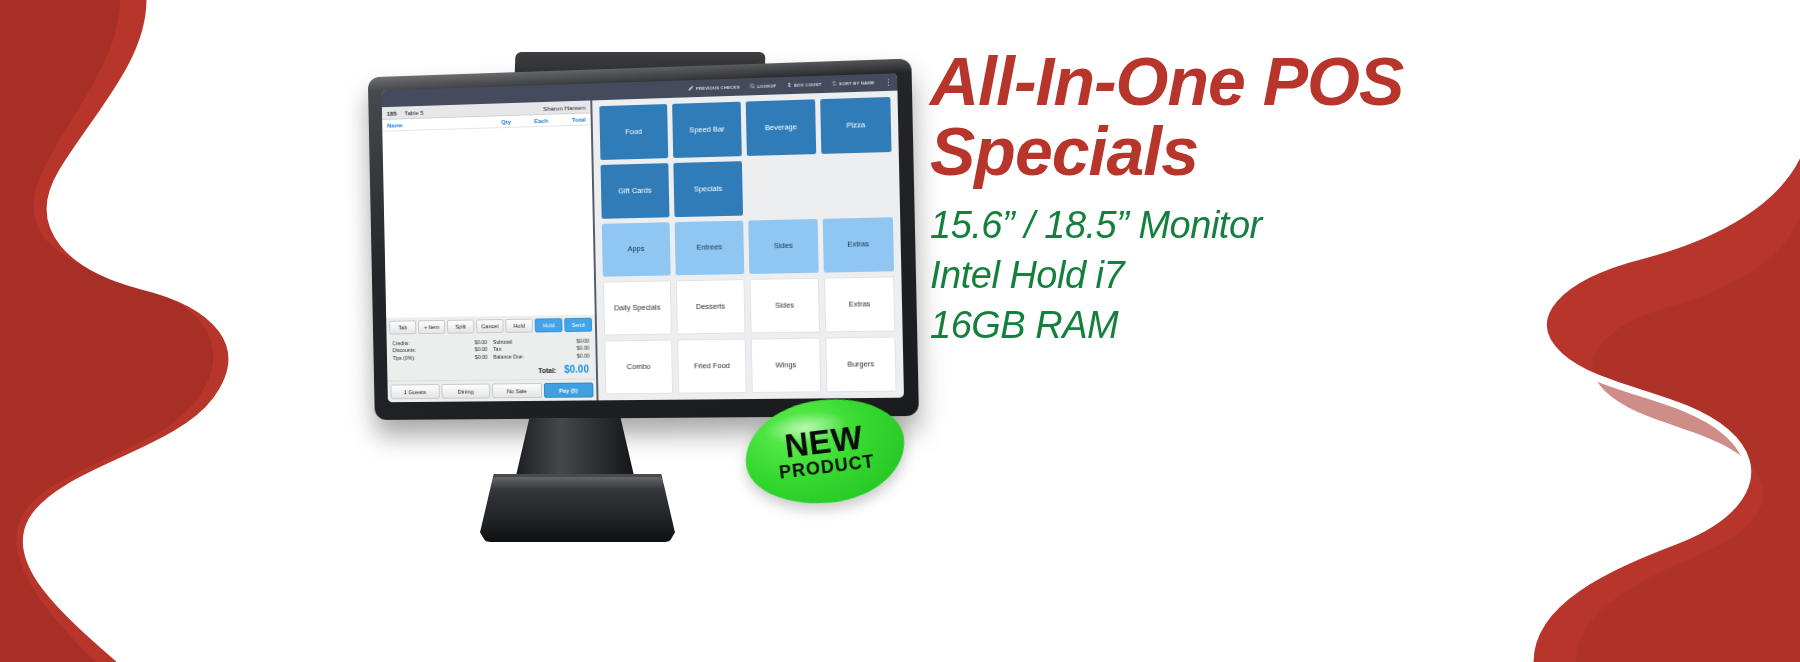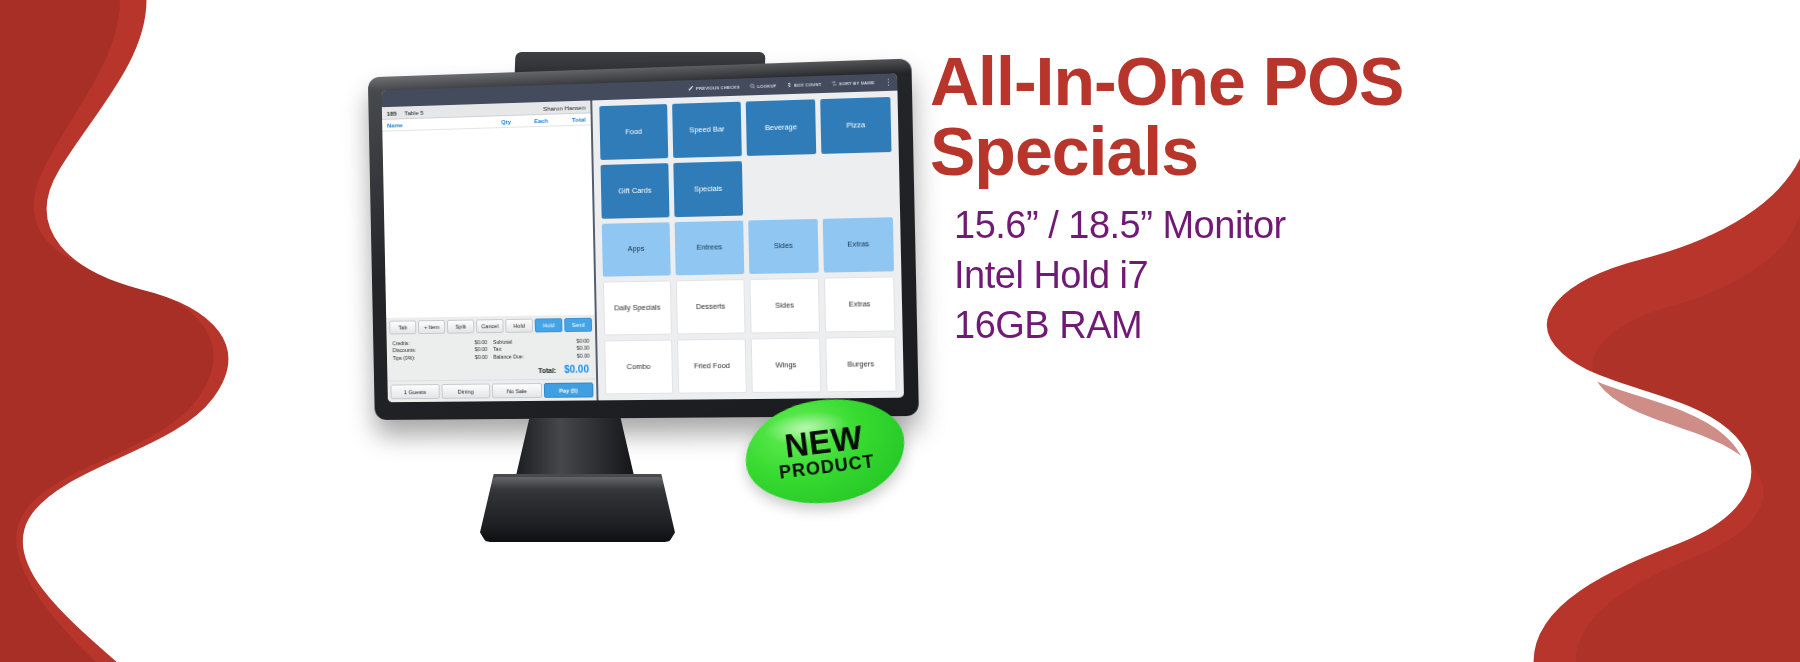--- a/index.html
+++ b/index.html
@@ -289,35 +289,35 @@
     letter-spacing: .5px;
   }
   #new-badge .l1 { font-size: 33px; line-height: 30px; }
   #new-badge .l2 { font-size: 18px; line-height: 20px; letter-spacing: 1px; }
 
   
   #copy {
     position: absolute;
     left: 930px; top: 46px;
     width: 640px;
+    font-style: italic;
   }
   #copy .h1 {
     color: #b7352b;
     font-weight: bold;
     font-size: 68px;
     line-height: 70px;
     letter-spacing: -1px;
   }
   #copy .specs { margin-top: 14px; }
   #copy .spec {
-    color: #701a75;
+    color: #15803d;
     font-size: 38px;
     line-height: 50px;
     letter-spacing: -0.5px;
-    margin-left: 24px;
   }
 </style>
 </head>
 <body>
 
 <div id="stage">
 
   <div class="red-bg">
     <svg viewBox="0 0 1800 662" xmlns="http://www.w3.org/2000/svg">
 

